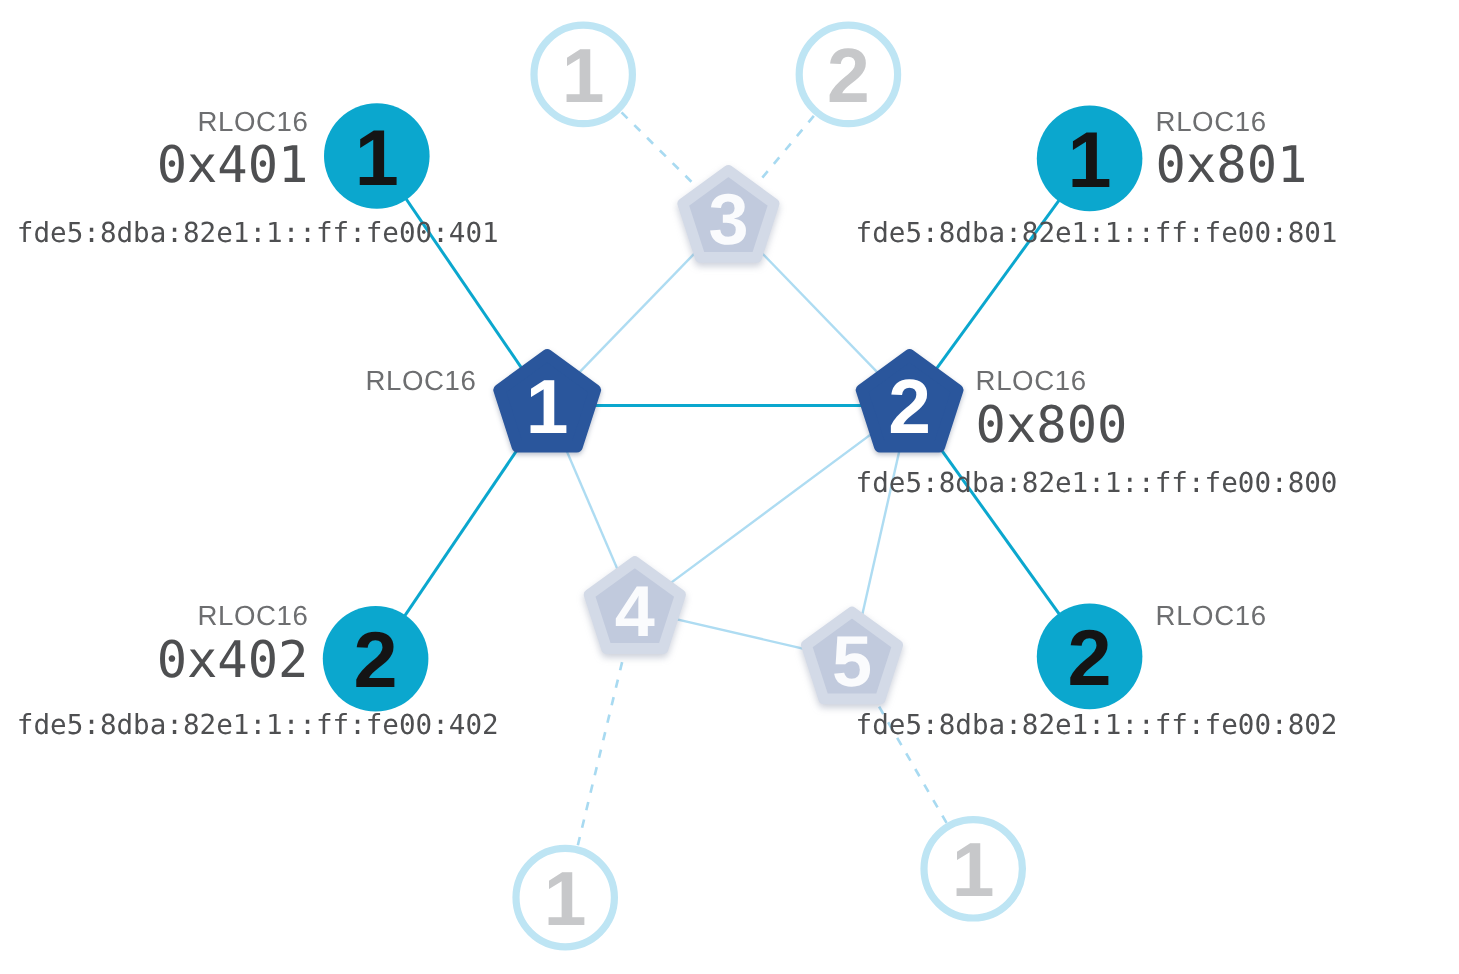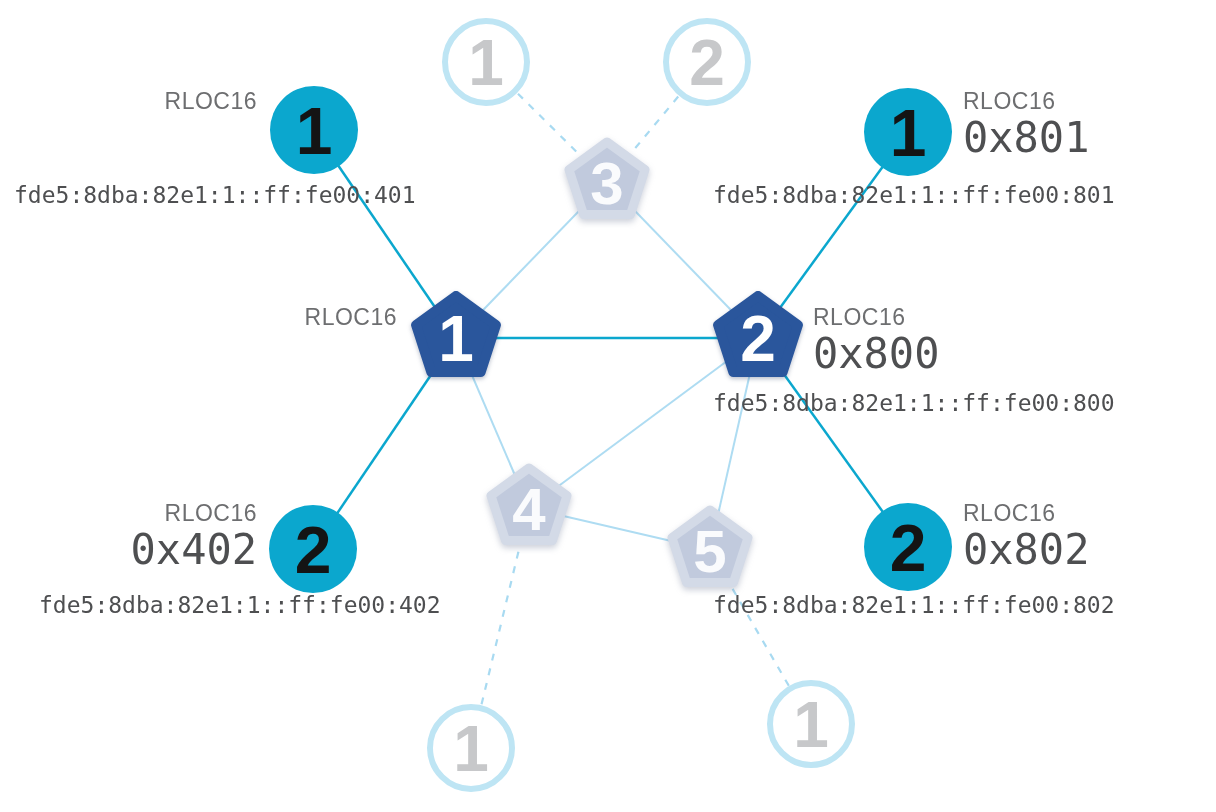--- a/index.html
+++ b/index.html
@@ -95,28 +95,28 @@
         <circle cx="471" cy="748" r="41"></circle>
         <text x="471" y="748" dy="0.36em">1</text>
       </g>
       <g class="node child-inactive">
         <circle cx="811" cy="724" r="41"></circle>
         <text x="811" y="724" dy="0.36em">1</text>
       </g>
     </svg>
   <div class="label-layer" id="labels">
       <div class="lbl rloc" style="right: 959px; top: 90px;">RLOC16</div>
+      <div class="lbl hex" style="right: 959px; top: 117px;">0x401</div>
       <div class="lbl ipv6" style="left: 14px; top: 184px;">fde5:8dba:82e1:1::ff:fe00:401</div>
       <div class="lbl rloc" style="right: 819px; top: 306px;">RLOC16</div>
       <div class="lbl rloc" style="right: 959px; top: 502px;">RLOC16</div>
       <div class="lbl hex" style="right: 959px; top: 529px;">0x402</div>
-      <div class="lbl ipv6" style="left: 14px; top: 594px; margin-left: 25px;">fde5:8dba:82e1:1::ff:fe00:402</div>
+      <div class="lbl ipv6" style="left: 14px; top: 594px;">fde5:8dba:82e1:1::ff:fe00:402</div>
       <div class="lbl rloc" style="left: 963px; top: 90px;">RLOC16</div>
       <div class="lbl hex" style="left: 963px; top: 117px;">0x801</div>
       <div class="lbl ipv6" style="left: 713px; top: 184px;">fde5:8dba:82e1:1::ff:fe00:801</div>
       <div class="lbl rloc" style="left: 813px; top: 306px;">RLOC16</div>
       <div class="lbl hex" style="left: 813px; top: 333px;">0x800</div>
       <div class="lbl ipv6" style="left: 713px; top: 392px;">fde5:8dba:82e1:1::ff:fe00:800</div>
       <div class="lbl rloc" style="left: 963px; top: 502px;">RLOC16</div>
-      <div class="lbl hex" style="left: 963px; top: 529px;">0x802</div>
       <div class="lbl ipv6" style="left: 713px; top: 594px;">fde5:8dba:82e1:1::ff:fe00:802</div>
     </div>
 </div>
 
 </body></html>

